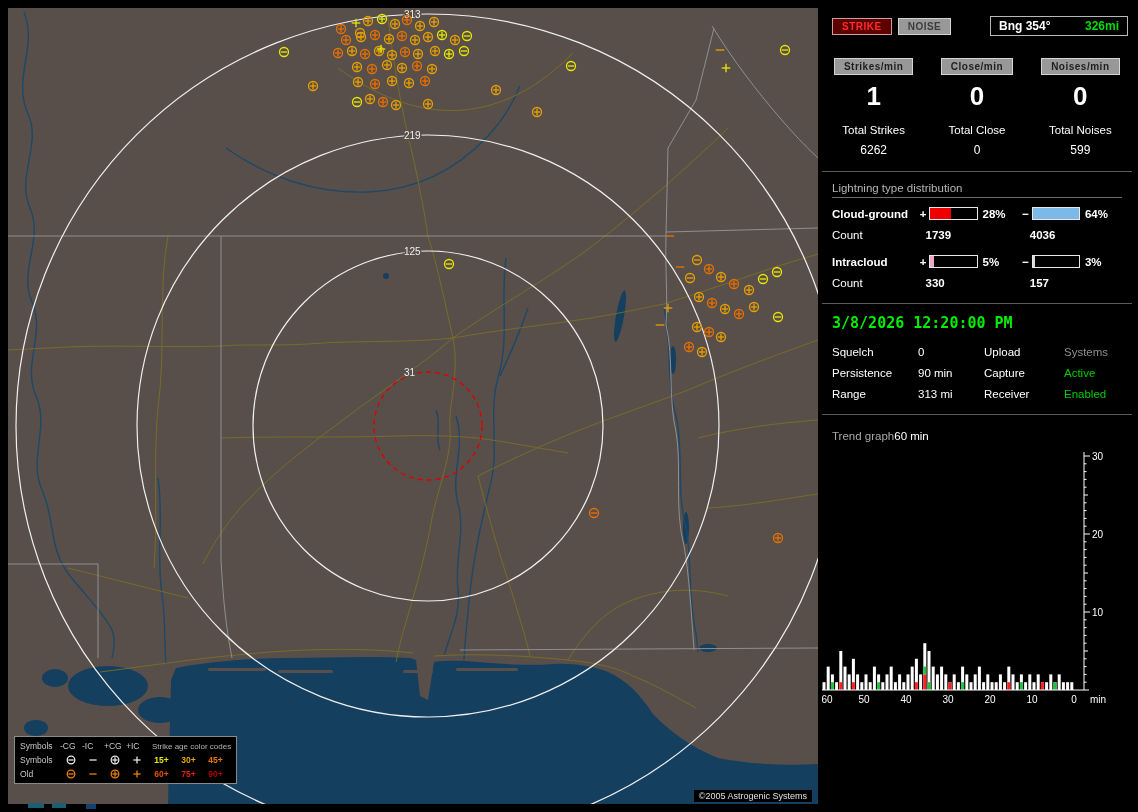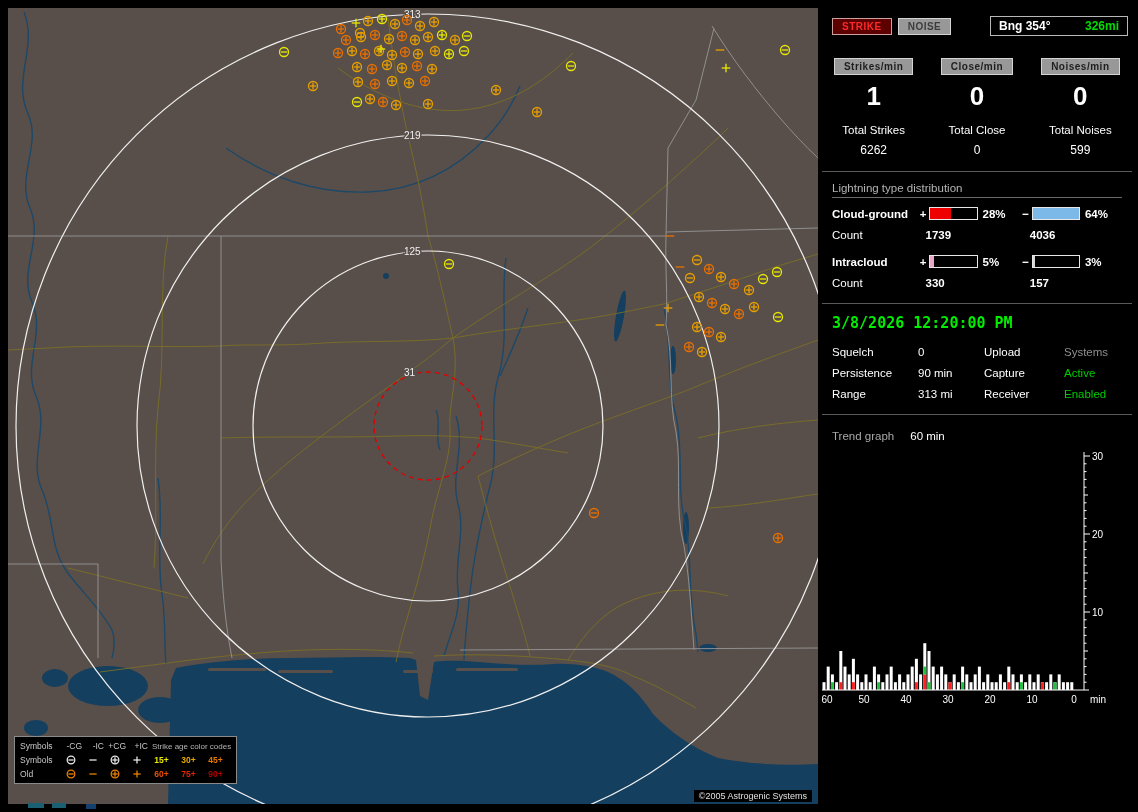--- a/index.html
+++ b/index.html
@@ -10,21 +10,21 @@
   #mapsvg{display:block;}
   svg text{font-family:"Liberation Sans",sans-serif;}
   .copyright{position:absolute;right:6px;bottom:2px;font-size:9px;color:#e0e0e0;background:#000;
              padding:1px 5px;}
   
   .legendbox{position:absolute;left:6px;bottom:20px;background:#000;border:1px solid #8a8a8a;
              padding:2px 5px;font-size:8.5px;color:#c8c8c8;}
   .lrow{display:flex;align-items:center;height:14px;}
   .llabel{width:40px;}
   .lsymcell{width:22px;text-align:center;display:flex;justify-content:center;align-items:center;}
-  .lsymhead{width:22px;text-align:right;color:#c8c8c8;}
+  .lsymhead{width:22px;text-align:left;color:#c8c8c8;}
   .lagehead{margin-left:4px;font-size:8px;color:#b4b4b4;}
   .lage{width:27px;text-align:center;font-weight:bold;}
   
   #panel{position:absolute;left:822px;top:8px;width:310px;height:796px;background:#000;font-size:11.5px;}
   .topbar{display:flex;align-items:center;margin:8px 4px 0 10px;}
   .chip{font-size:10px;padding:2px 9px;border:1px solid #c8c8c8;font-weight:bold;letter-spacing:.5px;}
   .chip-strike{background:#5c0000;color:#ff2a2a;border-color:#caa0a0;}
   .chip-noise{background:#989898;color:#3c3c3c;margin-left:6px;border-color:#d4d4d4;}
   .bngbox{margin-left:auto;border:1px solid #b8b8b8;display:flex;align-items:center;
           justify-content:space-between;padding:2px 8px;font-weight:bold;font-size:12px;min-width:120px;background:#000;}
@@ -45,21 +45,21 @@
   .dpct{width:40px;padding-left:5px;font-weight:bold;}
   .dcount{width:104px;padding-left:12px;font-weight:bold;}
   .datetime{color:#00ee00;font-family:"DejaVu Sans Mono",monospace;font-weight:bold;font-size:15px;
             margin:10px 10px 0 10px;}
   .settings{display:grid;grid-template-columns:86px 66px 80px 1fr;row-gap:9px;margin:14px 10px 0 10px;}
   .status{display:grid;grid-template-columns:86px 66px 94px 1fr;row-gap:9px;margin:13px 10px 0 10px;}
   .slabel{color:#a8a8a8;}
   .sval{color:#fff;}
   .grn2{color:#00cc00;}
   .mut{color:#8f8f8f;}
-  .trendrow{display:flex;gap:16px;margin:15px 10px 0 10px;}
+  .trendrow{display:flex;margin:15px 10px 0 10px;}
   #trend{display:block;margin-top:8px;}
   .artifact{position:absolute;height:5px;}
 </style>
 </head>
 <body>
 
 <div id="app">
 
   <div id="map">
     <svg id="mapsvg" viewBox="0 0 810 796" width="810" height="796">

